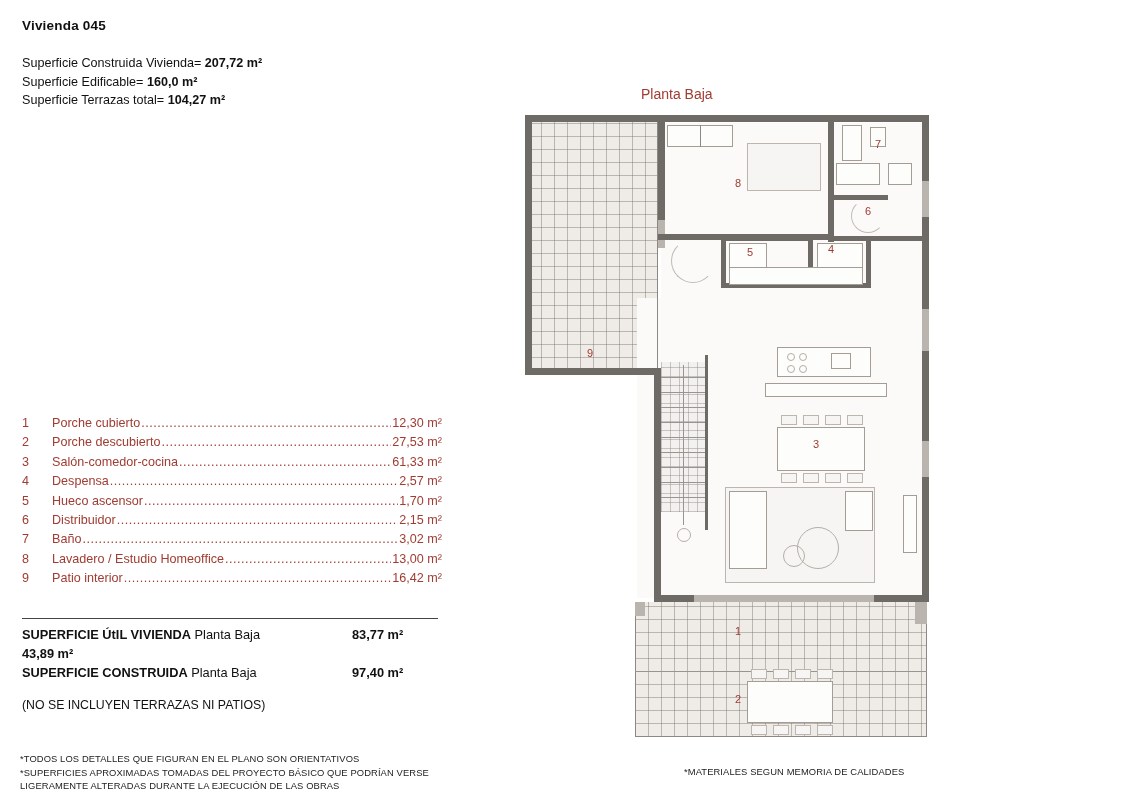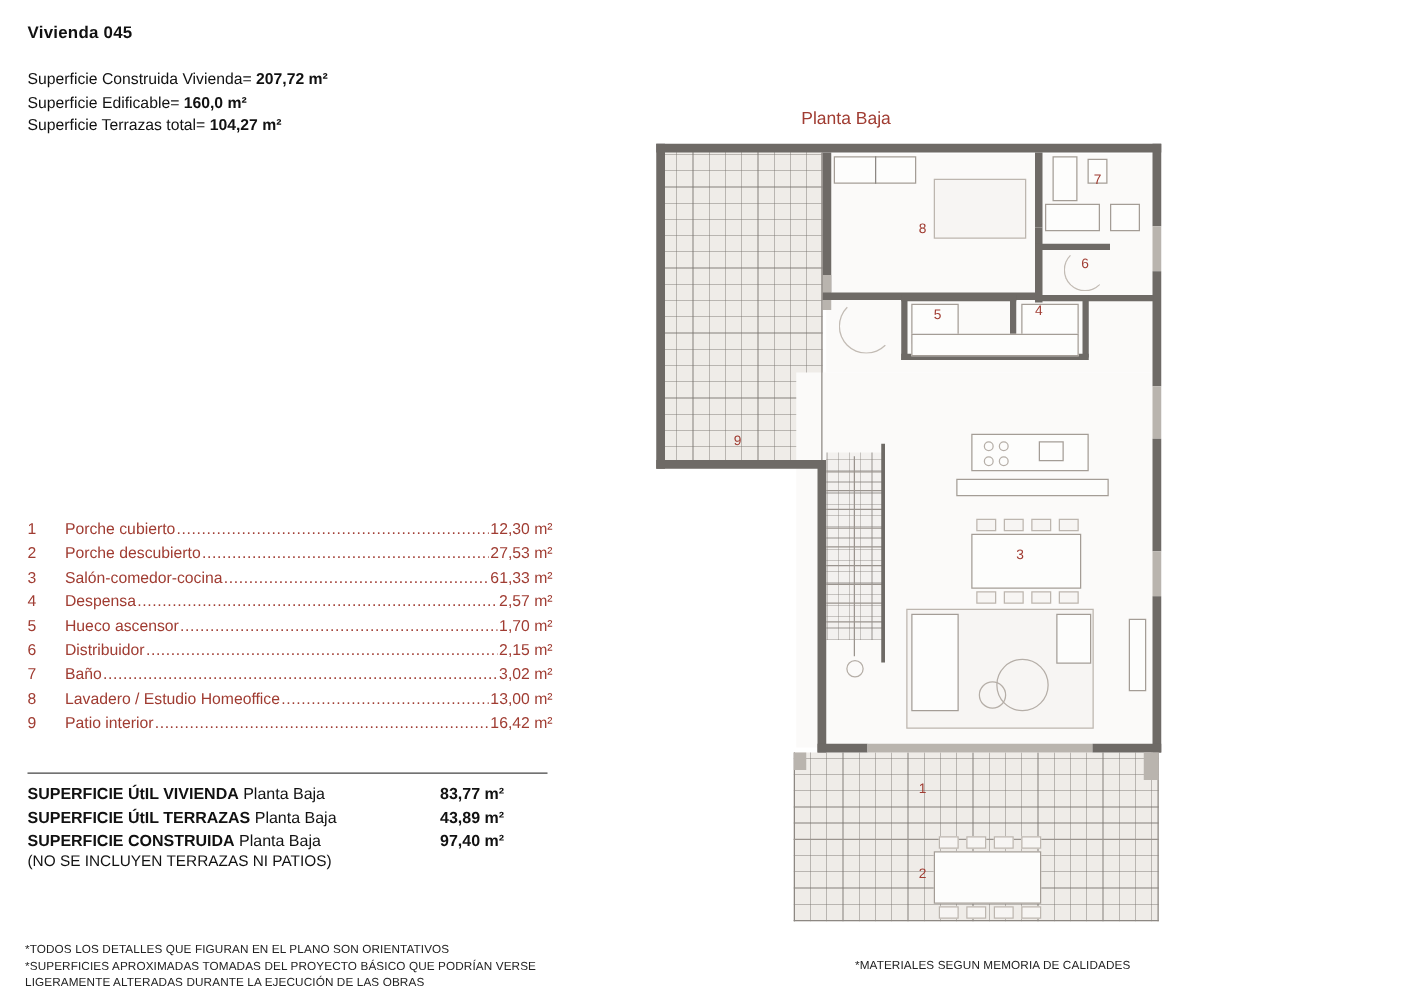--- a/index.html
+++ b/index.html
@@ -52,21 +52,21 @@
     position: absolute; left: 22px; top: 618px;
     width: 420px; font-size: 12.8px; color: #111;
   }
   .totals .rule-top {
     border-top: 1px solid #444; width: 416px; margin-bottom: 6px;
   }
   .tot-row { display: flex; height: 19px; line-height: 19px; }
   .tot-label { flex: 1 1 auto; }
   .tot-label b { font-weight: bold; }
   .tot-val { flex: 0 0 90px; text-align: left; font-weight: bold; }
-  .tot-note { font-size: 12.3px; margin-top: 0; }
+  .tot-note { font-size: 12.3px; margin-top: 16px; }
 
   
   .footnote-left {
     position: absolute; left: 20px; top: 752px;
     font-size: 9.4px; line-height: 13.6px; color: #222;
     letter-spacing: .1px;
   }
   .footnote-right {
     position: absolute; left: 684px; top: 766px;
     font-size: 9.4px; color: #222; letter-spacing: .1px;
@@ -196,21 +196,20 @@
     </div>
   </div>
 
   <div class="totals">
     <div class="rule-top"></div>
     <div class="tot-row">
       <span class="tot-label"><b>SUPERFICIE ÚtIL VIVIENDA</b><span> Planta Baja</span></span>
       <span class="tot-val">83,77 m²</span>
     </div>
     <div class="tot-row">
-      <span class="tot-label"><b>SUPERFICIE ÚtIL TERRAZAS</b><span> Planta Baja</span></span>
       <span class="tot-val">43,89 m²</span>
     </div>
     <div class="tot-row">
       <span class="tot-label"><b>SUPERFICIE CONSTRUIDA</b><span> Planta Baja</span></span>
       <span class="tot-val">97,40 m²</span>
     </div>
     <div class="tot-note">(NO SE INCLUYEN TERRAZAS NI PATIOS)</div>
   </div>
 
   <div class="footnote-left" style="white-space:pre-line;">*TODOS LOS DETALLES QUE FIGURAN EN EL PLANO SON ORIENTATIVOS

